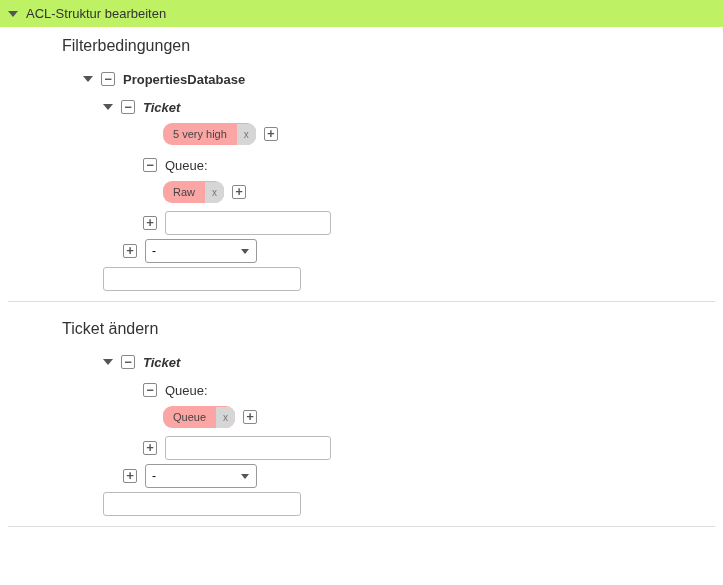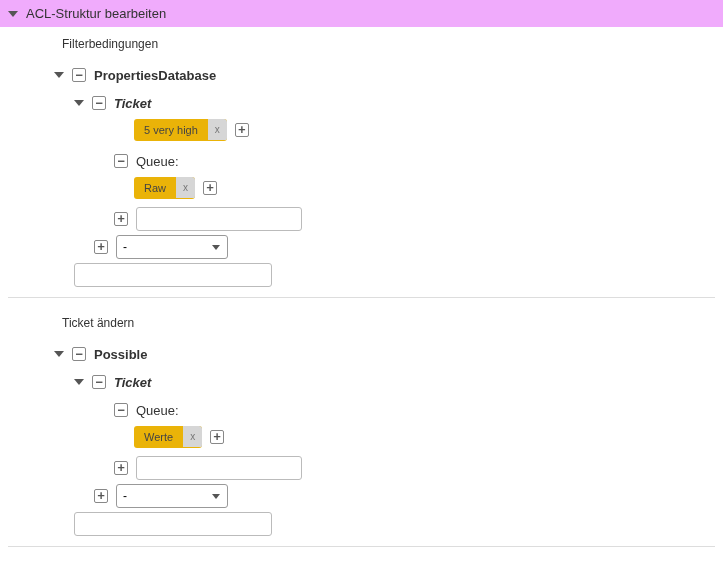--- a/index.html
+++ b/index.html
@@ -4,32 +4,32 @@
 <style>
   * { box-sizing: border-box; margin: 0; padding: 0; }
   body {
     font-family: -apple-system, BlinkMacSystemFont, "Segoe UI", Arial, sans-serif;
     font-size: 13px;
     color: #333;
     background: #fff;
     width: 723px;
   }
   .header {
-    background: #f0abfc;
+    background: #bef264;
     padding: 6px 8px;
     display: flex;
     align-items: center;
   }
   .section-title {
     font-weight: 500;
     padding: 10px 0 10px 62px;
-    font-size: 12px;
+    font-size: 16px;
     color: #333;
   }
-  .tree { padding-left: 12px; }
+  .tree { padding-left: 12px; margin-left: 29px; }
   .node-row {
     display: flex;
     align-items: center;
     min-height: 28px;
     padding: 2px 0;
   }
   .indent-1 { padding-left: 42px; }
   .indent-2 { padding-left: 62px; font-style: italic; }
   .indent-3 { padding-left: 102px; }
   .indent-sel-2 { padding-left: 82px; }
@@ -60,23 +60,23 @@
     font-family: monospace;
   }
   .box-icon.minus::before { content: "−"; }
   .box-icon.plus::before  { content: "+"; }
 
   .label-bold { font-weight: 600; }
   .label-norm { font-weight: 400; }
 
   .tag {
     display: inline-flex;
-    align-items: flex-start;
-    background: #eab308;
-    border-radius: 3px;
+    align-items: flex-end;
+    background: #fca5a5;
+    border-radius: 9px;
     margin-left: 20px;
     overflow: hidden;
   }
   .tag-text {
     padding: 5px 10px;
     font-size: 11px;
     color: #444;
   }
   .tag-x {
     background: #d6d6d6;
@@ -212,39 +212,34 @@
   </div>
 
 </div>
 
 <hr class="divider">
 
 <div class="section-title">Ticket ändern</div>
 
 <div class="tree">
 
-  <div class="node-row indent-1">
-    <span class="tri-down"></span>
-    <span class="box-icon minus"></span>
-    <span class="label-bold">Possible</span>
-  </div>
 
   <div class="node-row indent-2">
     <span class="tri-down"></span>
     <span class="box-icon minus"></span>
     <span class="label-bold">Ticket</span>
   </div>
 
   <div class="node-row indent-3">
     <span class="box-icon minus"></span>
     <span class="label-norm">Queue:</span>
   </div>
   <div class="node-row indent-3 tag-row">
     <span class="tag">
-      <span class="tag-text">Werte</span>
+      <span class="tag-text">Queue</span>
       <span class="tag-x">x</span>
     </span>
     <span class="tag-plus"></span>
   </div>
 
   <div class="node-row indent-3">
     <span class="box-icon plus"></span>
     <input type="text" class="small-input" value="" style="">
   </div>
 

